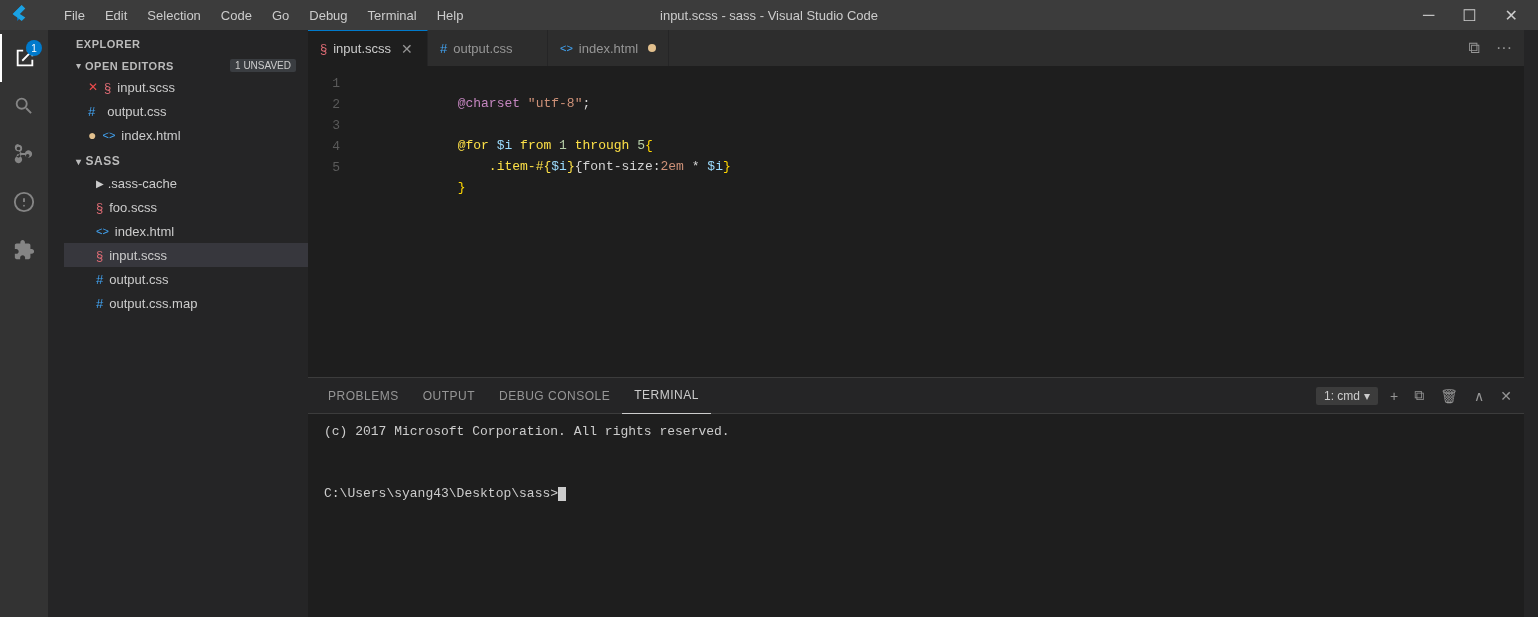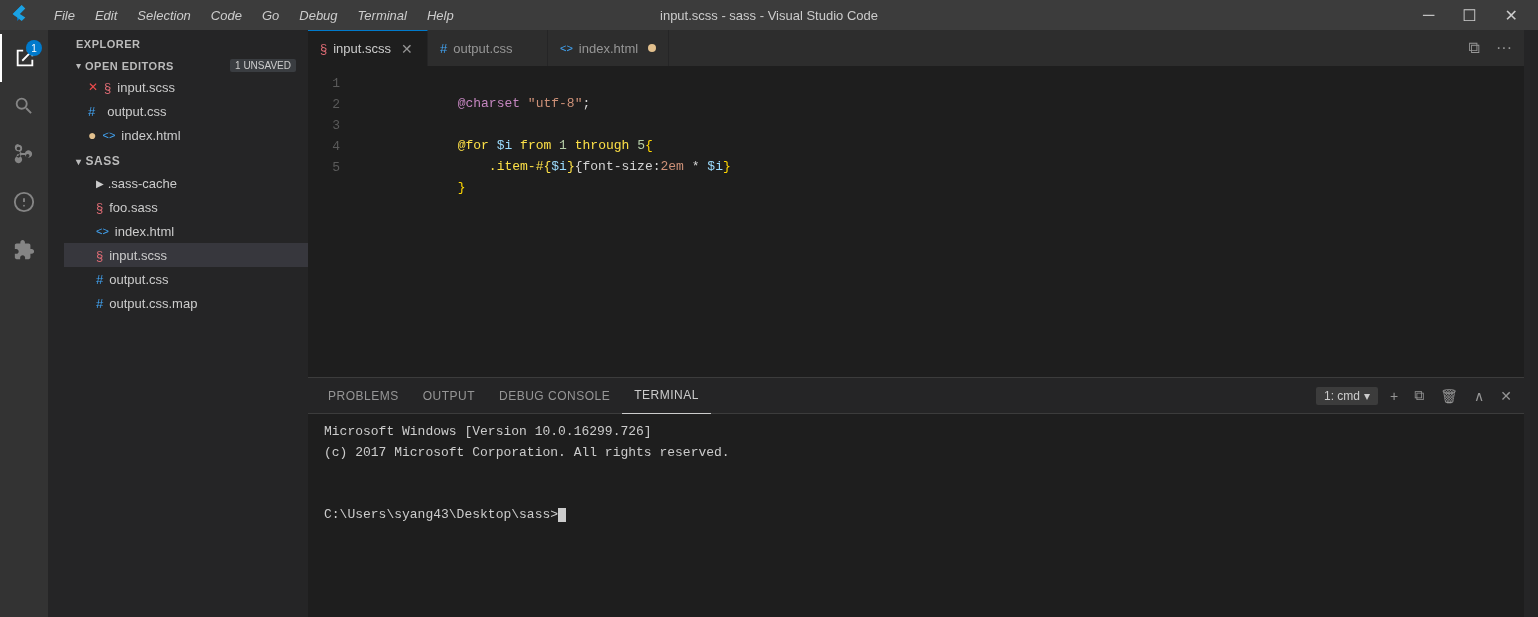--- a/index.html
+++ b/index.html
@@ -21,22 +21,21 @@
       display: flex;
       align-items: center;
       justify-content: space-between;
       padding: 0 10px;
       flex-shrink: 0;
       user-select: none;
     }
     .title-bar-left {
       display: flex;
       align-items: center;
-      gap: 18px;
-      font-style: italic;
+      gap: 28px;
     }
     .title-bar-logo {
       color: #007acc;
       font-size: 18px;
       font-weight: bold;
     }
     .title-bar-menu {
       display: flex;
       gap: 4px;
     }
@@ -517,21 +516,21 @@
       <div class="sidebar-subsection-header">
         <span class="arrow">▾</span>
         <span>SASS</span>
       </div>
       <div class="sidebar-item" style="padding-left: 32px;">
         <span style="margin-right:4px;font-size:10px;color:#cccccc;">▶</span>
         <span>.sass-cache</span>
       </div>
       <div class="sidebar-item" style="padding-left: 32px;">
         <span style="color:#e06c75;margin-right:6px;">§</span>
-        <span>foo.sass</span>
+        <span>foo.scss</span>
       </div>
       <div class="sidebar-item" style="padding-left: 32px;">
         <span style="color:#42a5f5;margin-right:6px;font-size:11px;">&lt;&gt;</span>
         <span>index.html</span>
       </div>
       <div class="sidebar-item active" style="padding-left: 32px;">
         <span style="color:#e06c75;margin-right:6px;">§</span>
         <span>input.scss</span>
       </div>
       <div class="sidebar-item" style="padding-left: 32px;">
@@ -607,21 +606,20 @@
               <span>▾</span>
             </div>
             <span class="panel-action-btn">+</span>
             <span class="panel-action-btn">⧉</span>
             <span class="panel-action-btn">🗑</span>
             <span class="panel-action-btn">∧</span>
             <span class="panel-action-btn">✕</span>
           </div>
         </div>
         <div class="terminal-content">
-          <div class="terminal-line">Microsoft Windows [Version 10.0.16299.726]</div>
           <div class="terminal-line">(c) 2017 Microsoft Corporation. All rights reserved.</div>
           <div class="terminal-line">&nbsp;</div>
           <div class="terminal-line">&nbsp;</div>
           <div class="terminal-line">C:\Users\syang43\Desktop\sass&gt;<span class="terminal-cursor"></span></div>
         </div>
       </div>
     </div>
   </div>
 
   <div class="right-sidebar"></div>

